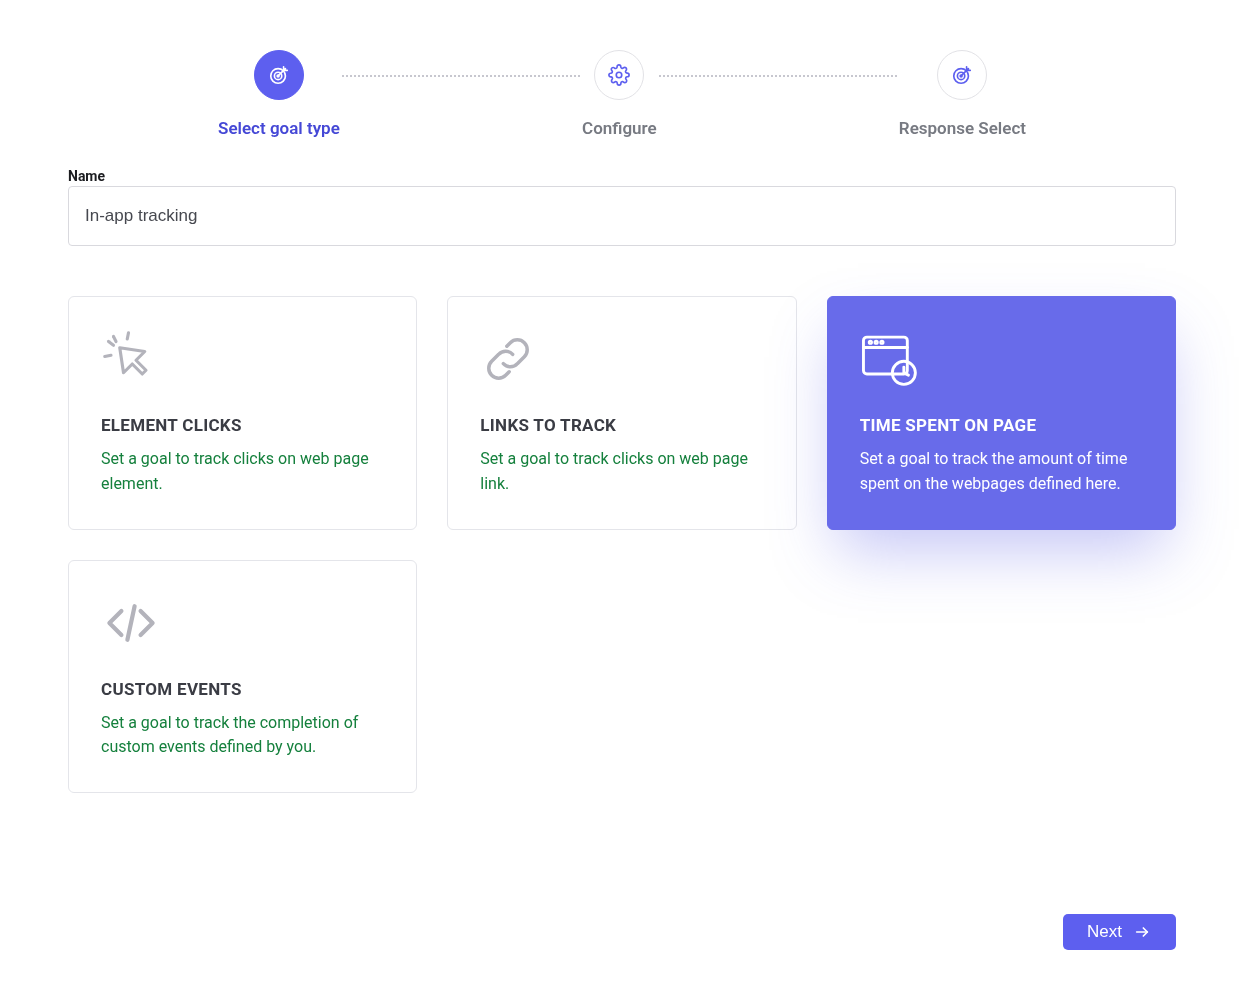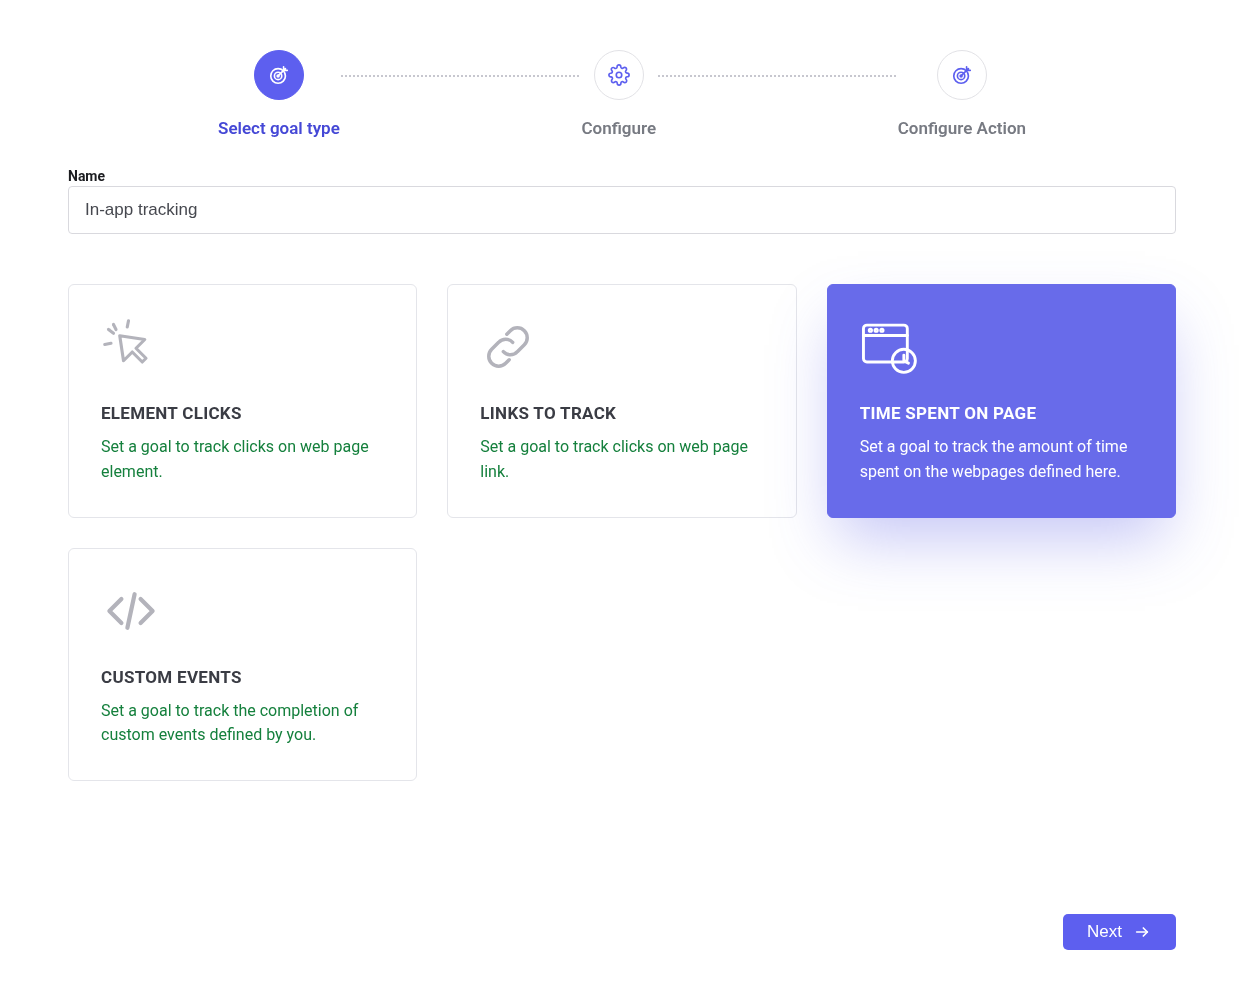--- a/index.html
+++ b/index.html
@@ -64,21 +64,21 @@
   }
   
   .field-label {
     font-size: 14px;
     font-weight: 700;
     color: #1c1d21;
     margin-bottom: 2px;
   }
   .name-input {
     width: 100%;
-    height: 48px;
+    height: 60px;
     border: 1px solid #d9d9de;
     border-radius: 4px;
     padding: 0 16px;
     font-size: 17px;
     color: #46484f;
     outline: none;
   }
   
   .cards {
     display: grid;
@@ -174,21 +174,21 @@
     <div class="step-connector"></div>
     <div class="step">
       <div class="step-circle inactive">
         <svg viewBox="0 0 24 24" stroke-width="1.8" stroke-linecap="round" stroke-linejoin="round">
           <circle cx="11" cy="13" r="8"></circle>
             <circle cx="11" cy="13" r="4"></circle>
             <circle cx="11" cy="13" r="1"></circle>
           <path d="M11 13 L19 5 M17 3 L17 7 L21 7"></path>
         </svg>
       </div>
-      <div class="step-label">Configure Action</div>
+      <div class="step-label">Response Select</div>
     </div>
   </div>
 
   
   <div class="field-label">Name</div>
   <input class="name-input" type="text" value="In-app tracking" style="">
 
   
   <div class="cards">
 

